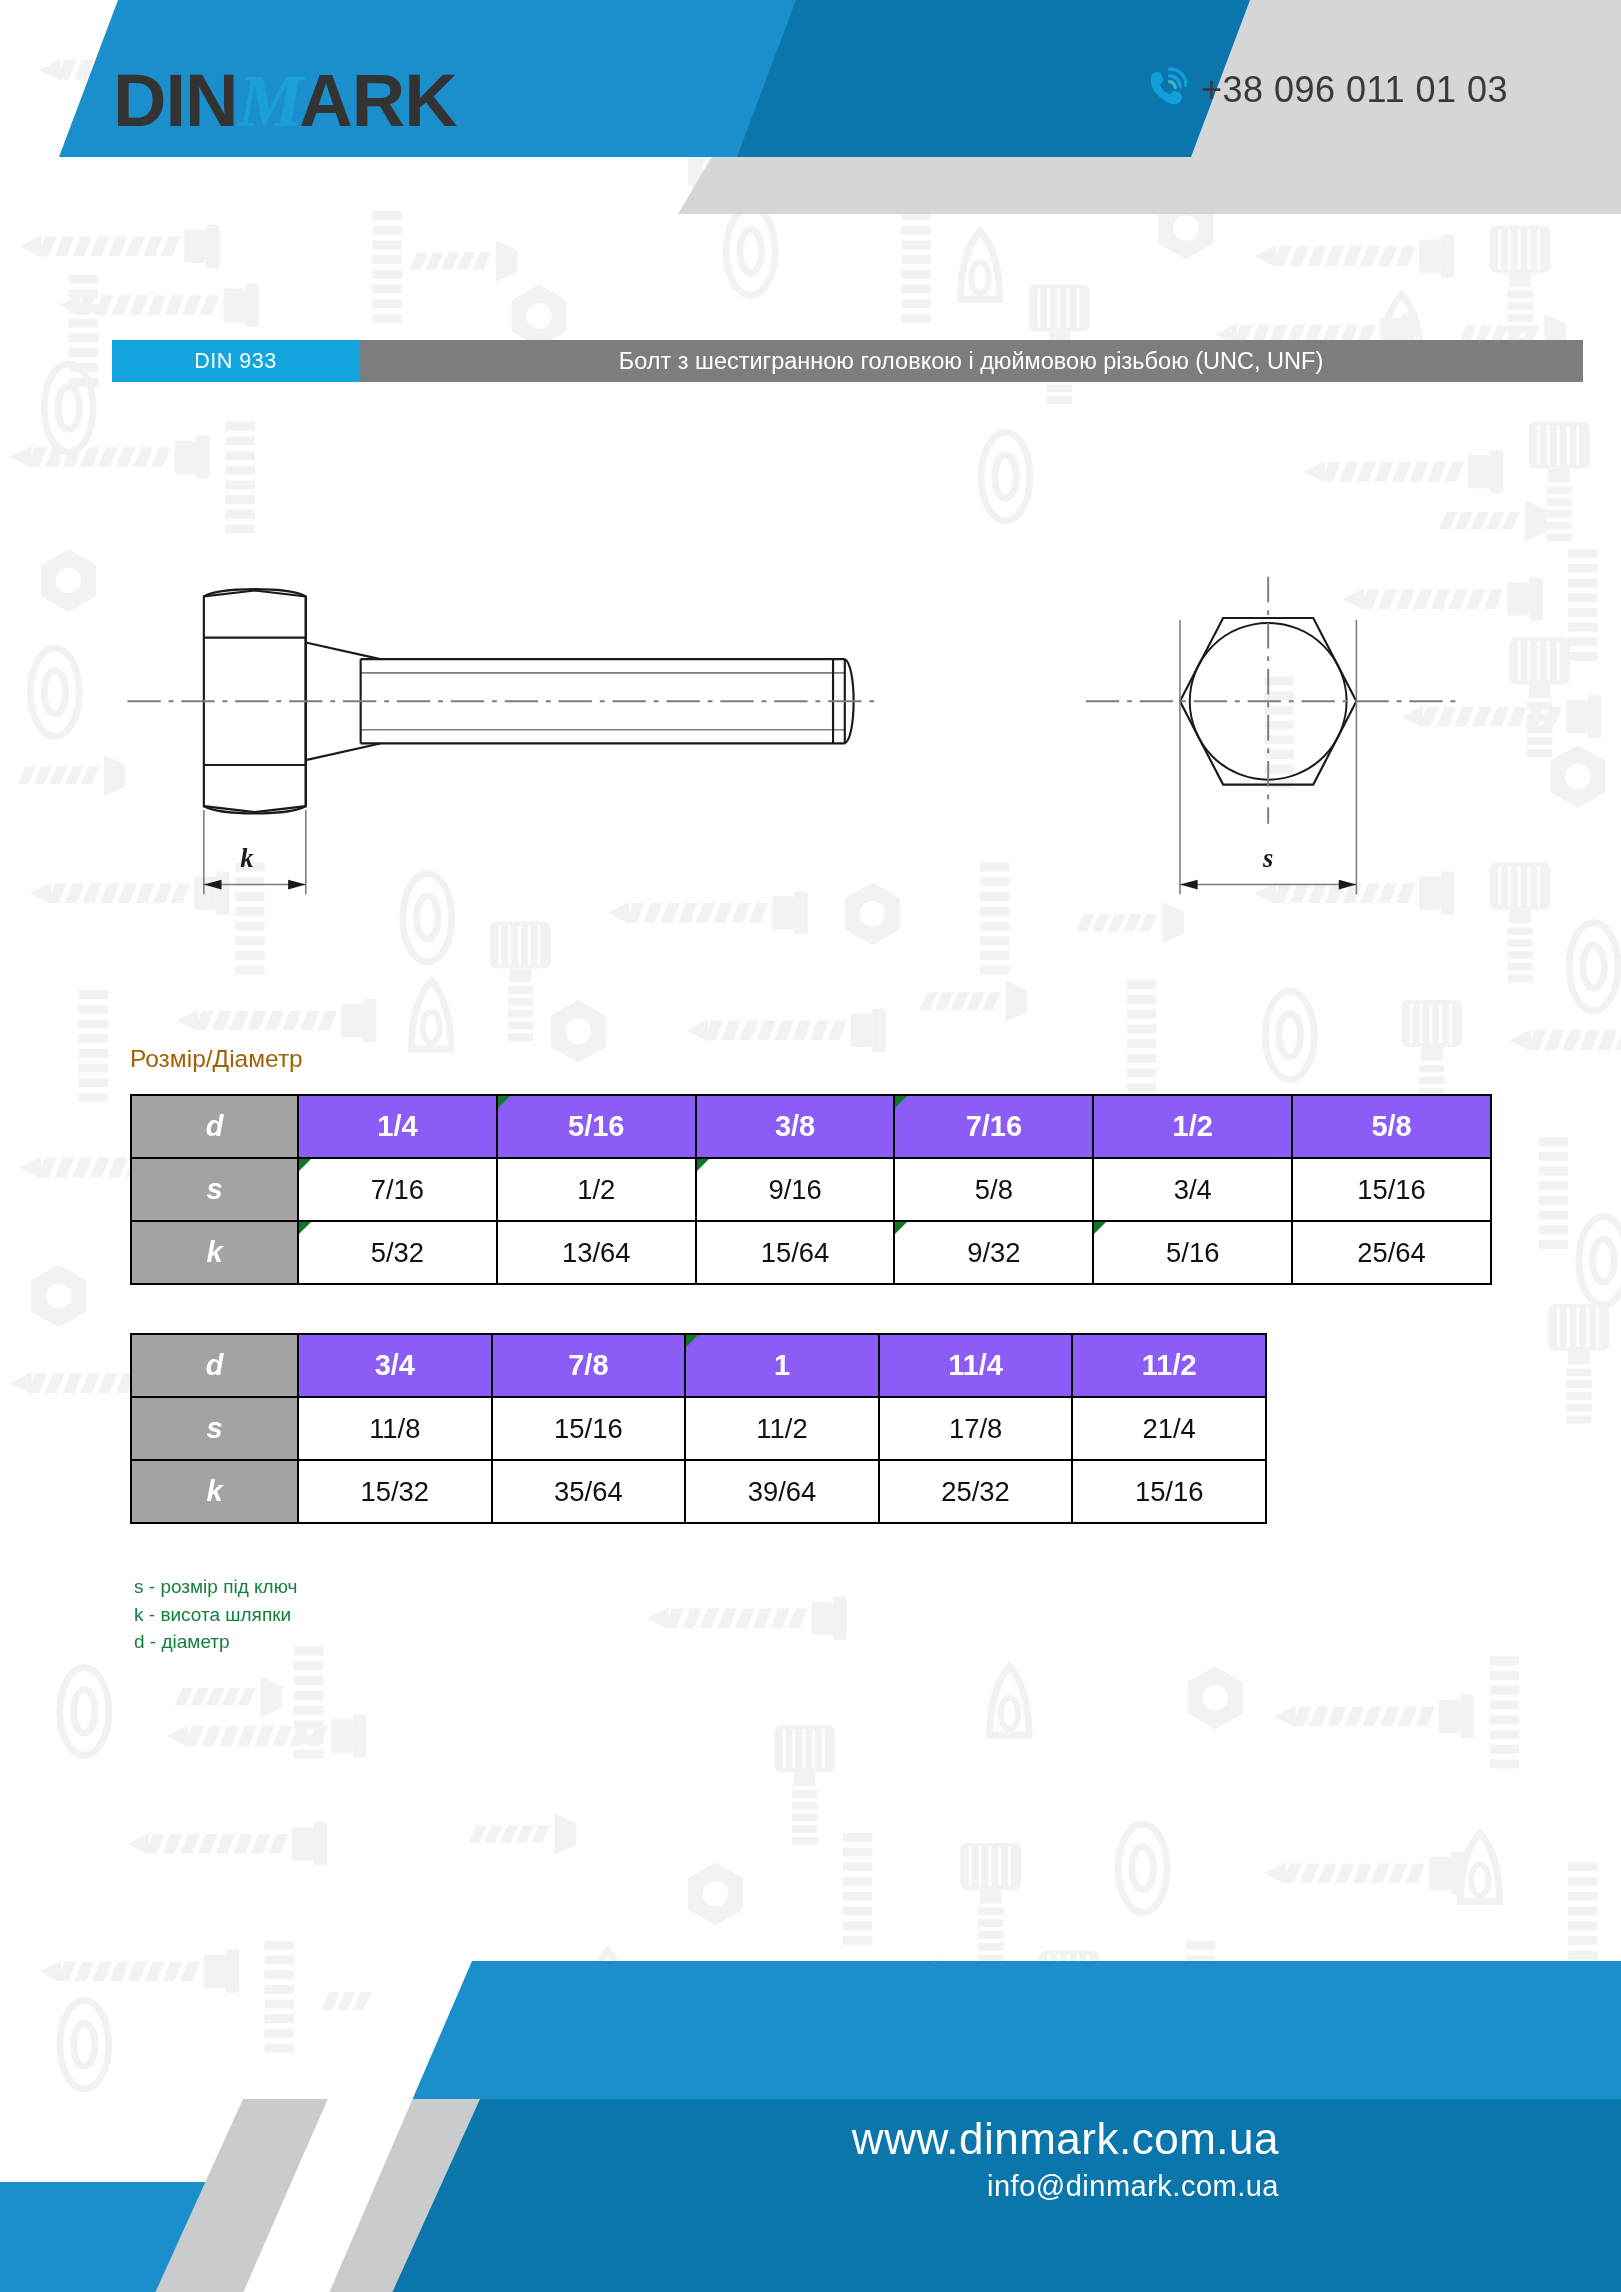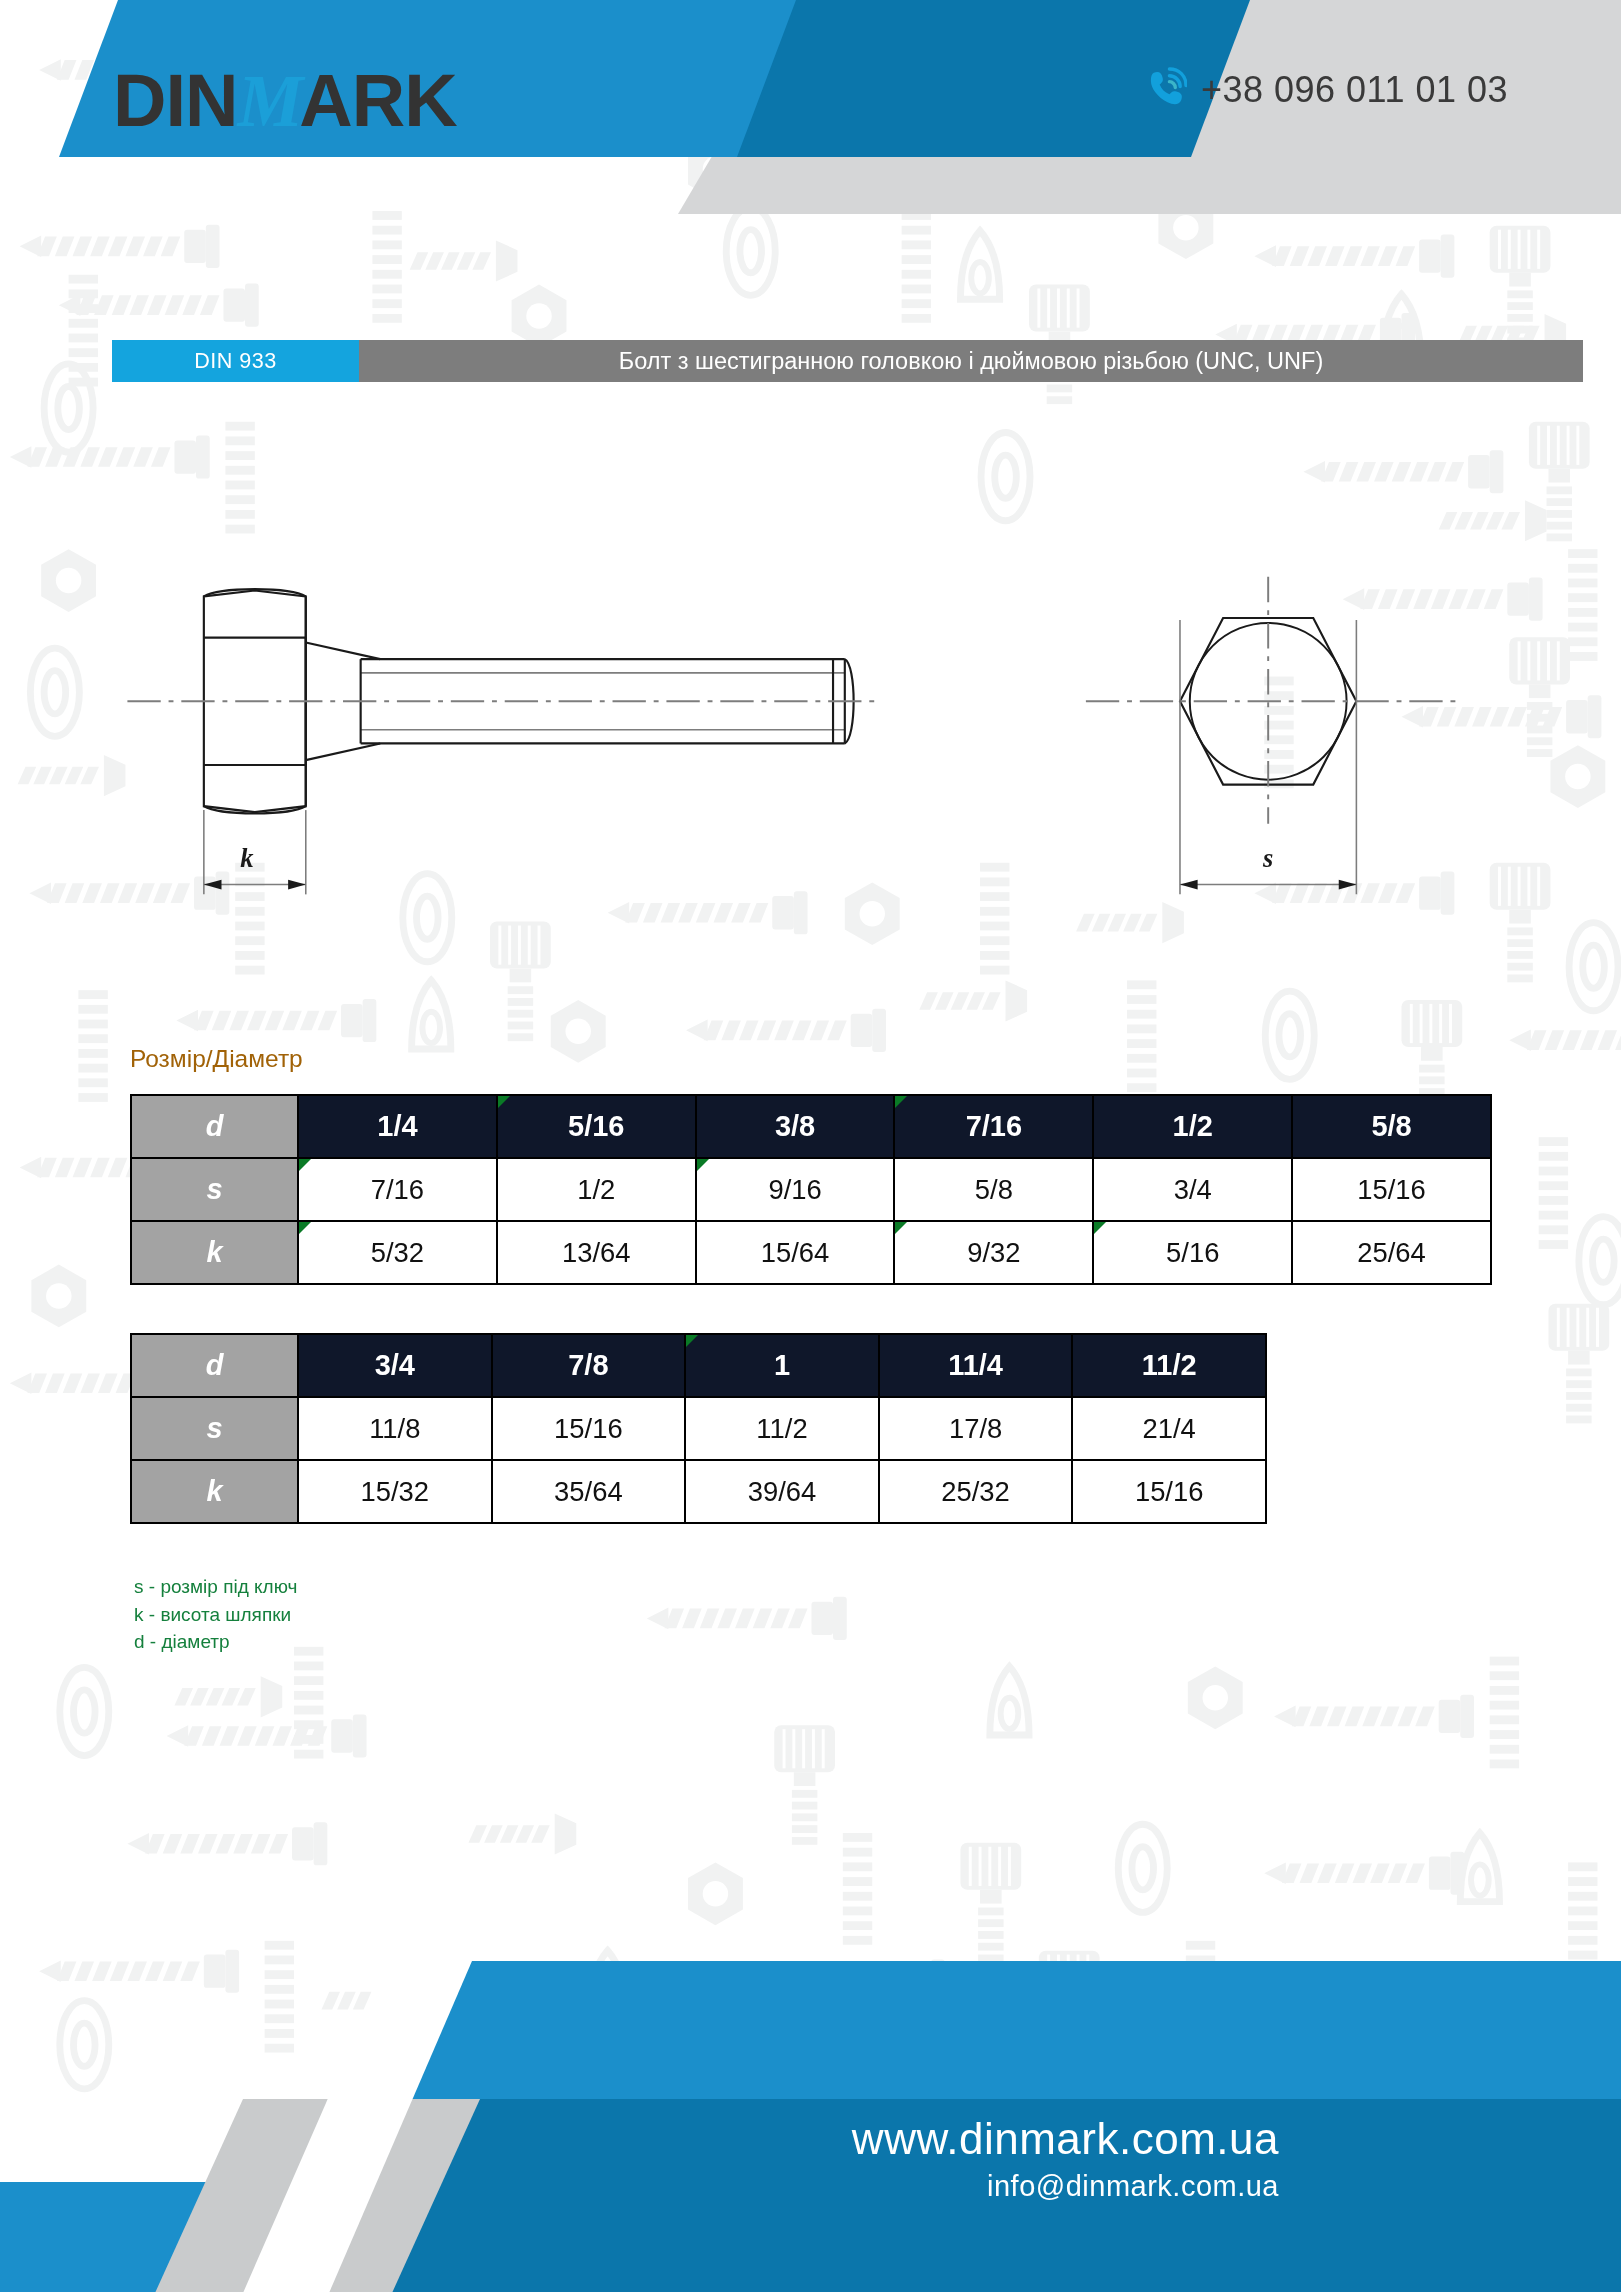--- a/index.html
+++ b/index.html
@@ -99,21 +99,21 @@
     color:#111111;
     background:#ffffff;
     position:relative;
   }
   .dtable td.rowlabel {
     background:#a3a3a3; color:#ffffff;
     font-style:italic; font-weight:bold; font-size:29px;
     width:167px;
   }
   .dtable td.hdrcell {
-    background:#0f172a; color:#ffffff;
+    background:#8b5cf6; color:#ffffff;
     font-weight:bold; font-size:29px;
   }
   .gmark::before {
     content:""; position:absolute; top:0; left:0;
     border-top:12.7px solid #0a7a26;
     border-right:12.7px solid transparent;
   }
 
   
   #legend {

